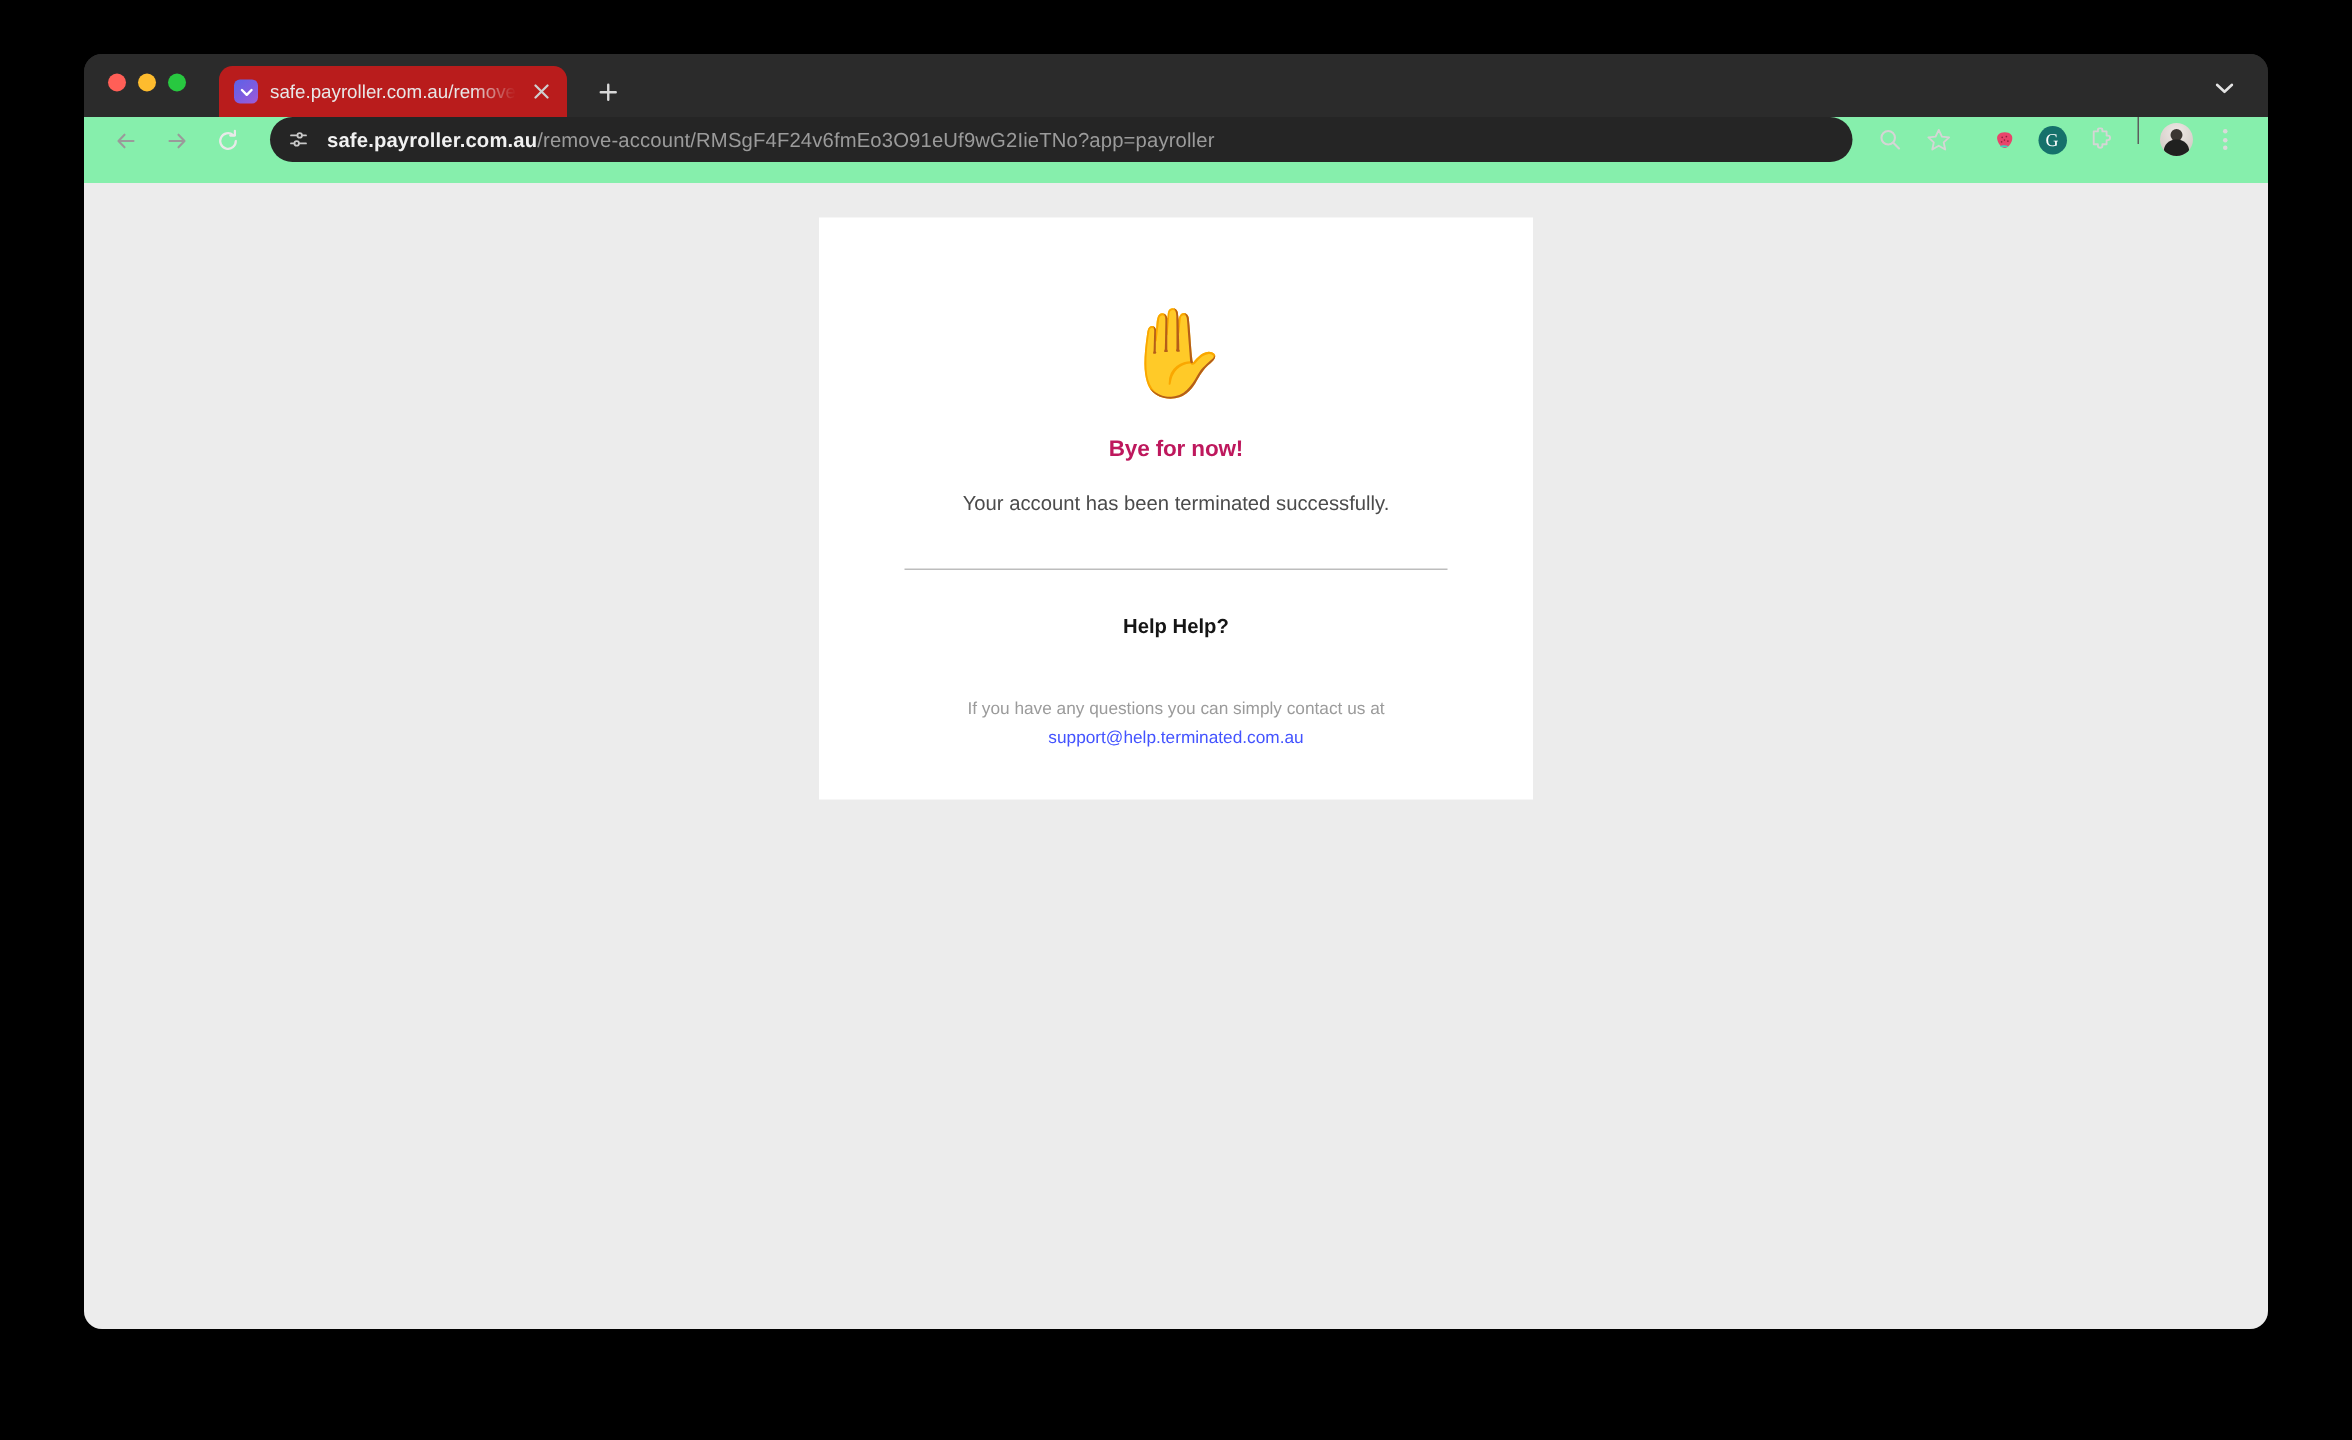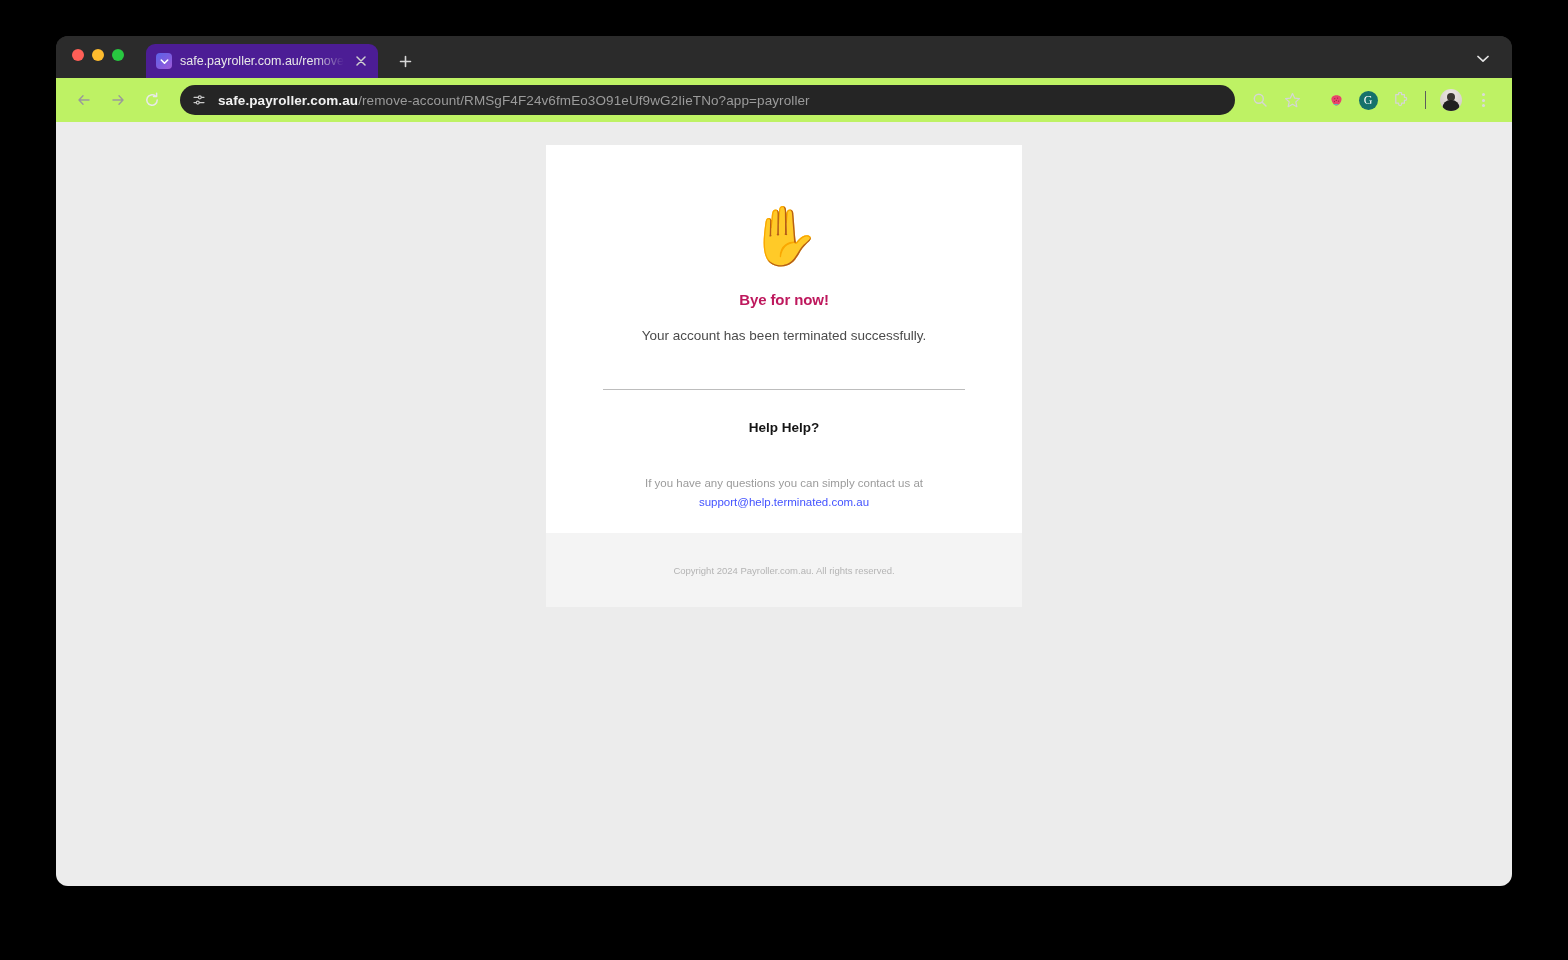--- a/index.html
+++ b/index.html
@@ -41,21 +41,21 @@
   }
   .tl { width: 12px; height: 12px; border-radius: 50%; display: block; }
   .tl-red { background: #ff5f57; }
   .tl-yellow { background: #febc2e; }
   .tl-green { background: #28c840; }
 
   .tab {
     margin-left: 22px;
     height: 34px;
     min-width: 230px;
-    background: #4c1d95;
+    background: #b91c1c;
     border-radius: 9px 9px 0 0;
     display: flex;
     align-items: center;
     padding: 0 8px 0 10px;
     gap: 8px;
     position: relative;
   }
   .favicon {
     width: 16px; height: 16px;
     border-radius: 4px;
@@ -90,23 +90,23 @@
     position: absolute;
     right: 18px; bottom: 8px;
     width: 22px; height: 22px;
     display: flex; align-items: center; justify-content: center;
     color: #e3e3e3;
   }
 
   
   .toolbar {
     height: 44px;
-    background: #bef264;
-    display: flex;
-    align-items: center;
+    background: #86efac;
+    display: flex;
+    align-items: flex-start;
     padding: 0 14px 0 12px;
     gap: 2px;
     flex: 0 0 auto;
   }
   .nav-btn {
     width: 32px; height: 32px;
     display: flex; align-items: center; justify-content: center;
     border-radius: 50%;
     flex: 0 0 auto;
   }
@@ -221,21 +221,21 @@
   .headline {
     font-size: 15px;
     font-weight: bold;
     color: #be185d;
     letter-spacing: -0.1px;
     margin-bottom: 20px;
   }
   .subtext {
     font-size: 13.5px;
     color: #4b4b4b;
-    margin-bottom: 46px;
+    margin-bottom: 36px;
   }
   .hr {
     height: 1px;
     background: #bdbdbd;
     margin: 0 13px 30px 13px;
   }
   .help-title {
     font-size: 13.5px;
     font-weight: bold;
     color: #151515;
@@ -400,19 +400,16 @@
         <h1 class="headline">Bye for now!</h1>
         <p class="subtext">Your account has been terminated successfully.</p>
 
         <div class="hr"></div>
 
         <h2 class="help-title">Help Help?</h2>
         <p class="help-text">If you have any questions you can simply contact us at</p>
         <a class="help-link" href="#">support@help.terminated.com.au</a>
       </div>
 
-      <div class="card-footer">
-        <span class="copyright">Copyright 2024 Payroller.com.au. All rights reserved.</span>
-      </div>
     </div>
 
   </div>
 </div>
 
 </body></html>

